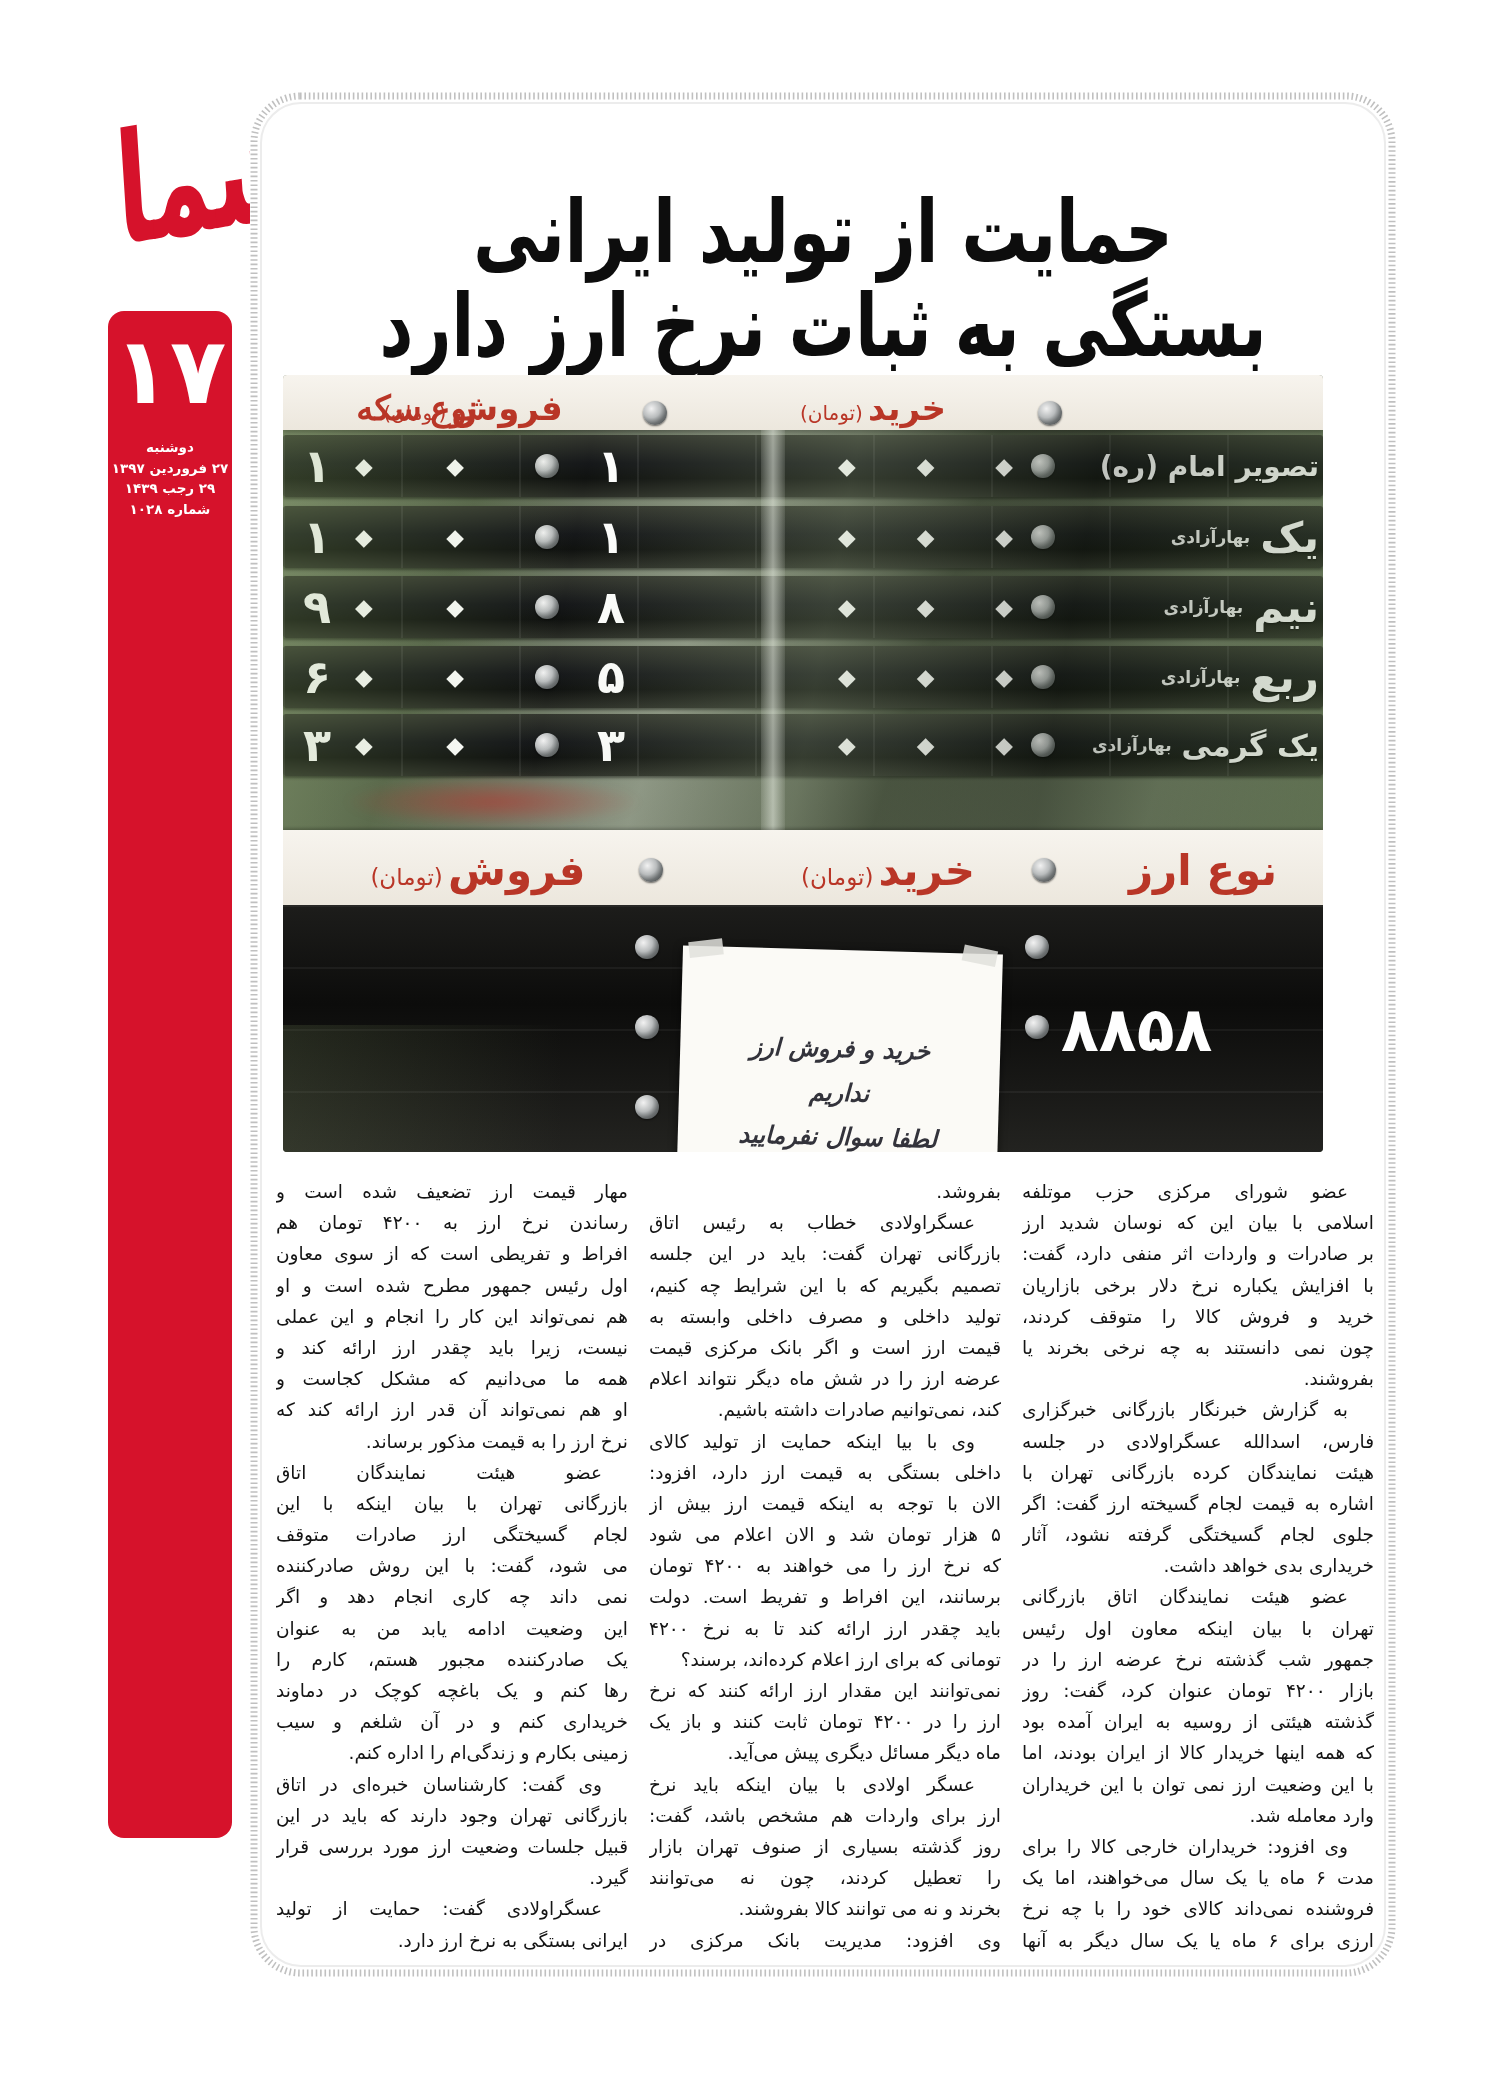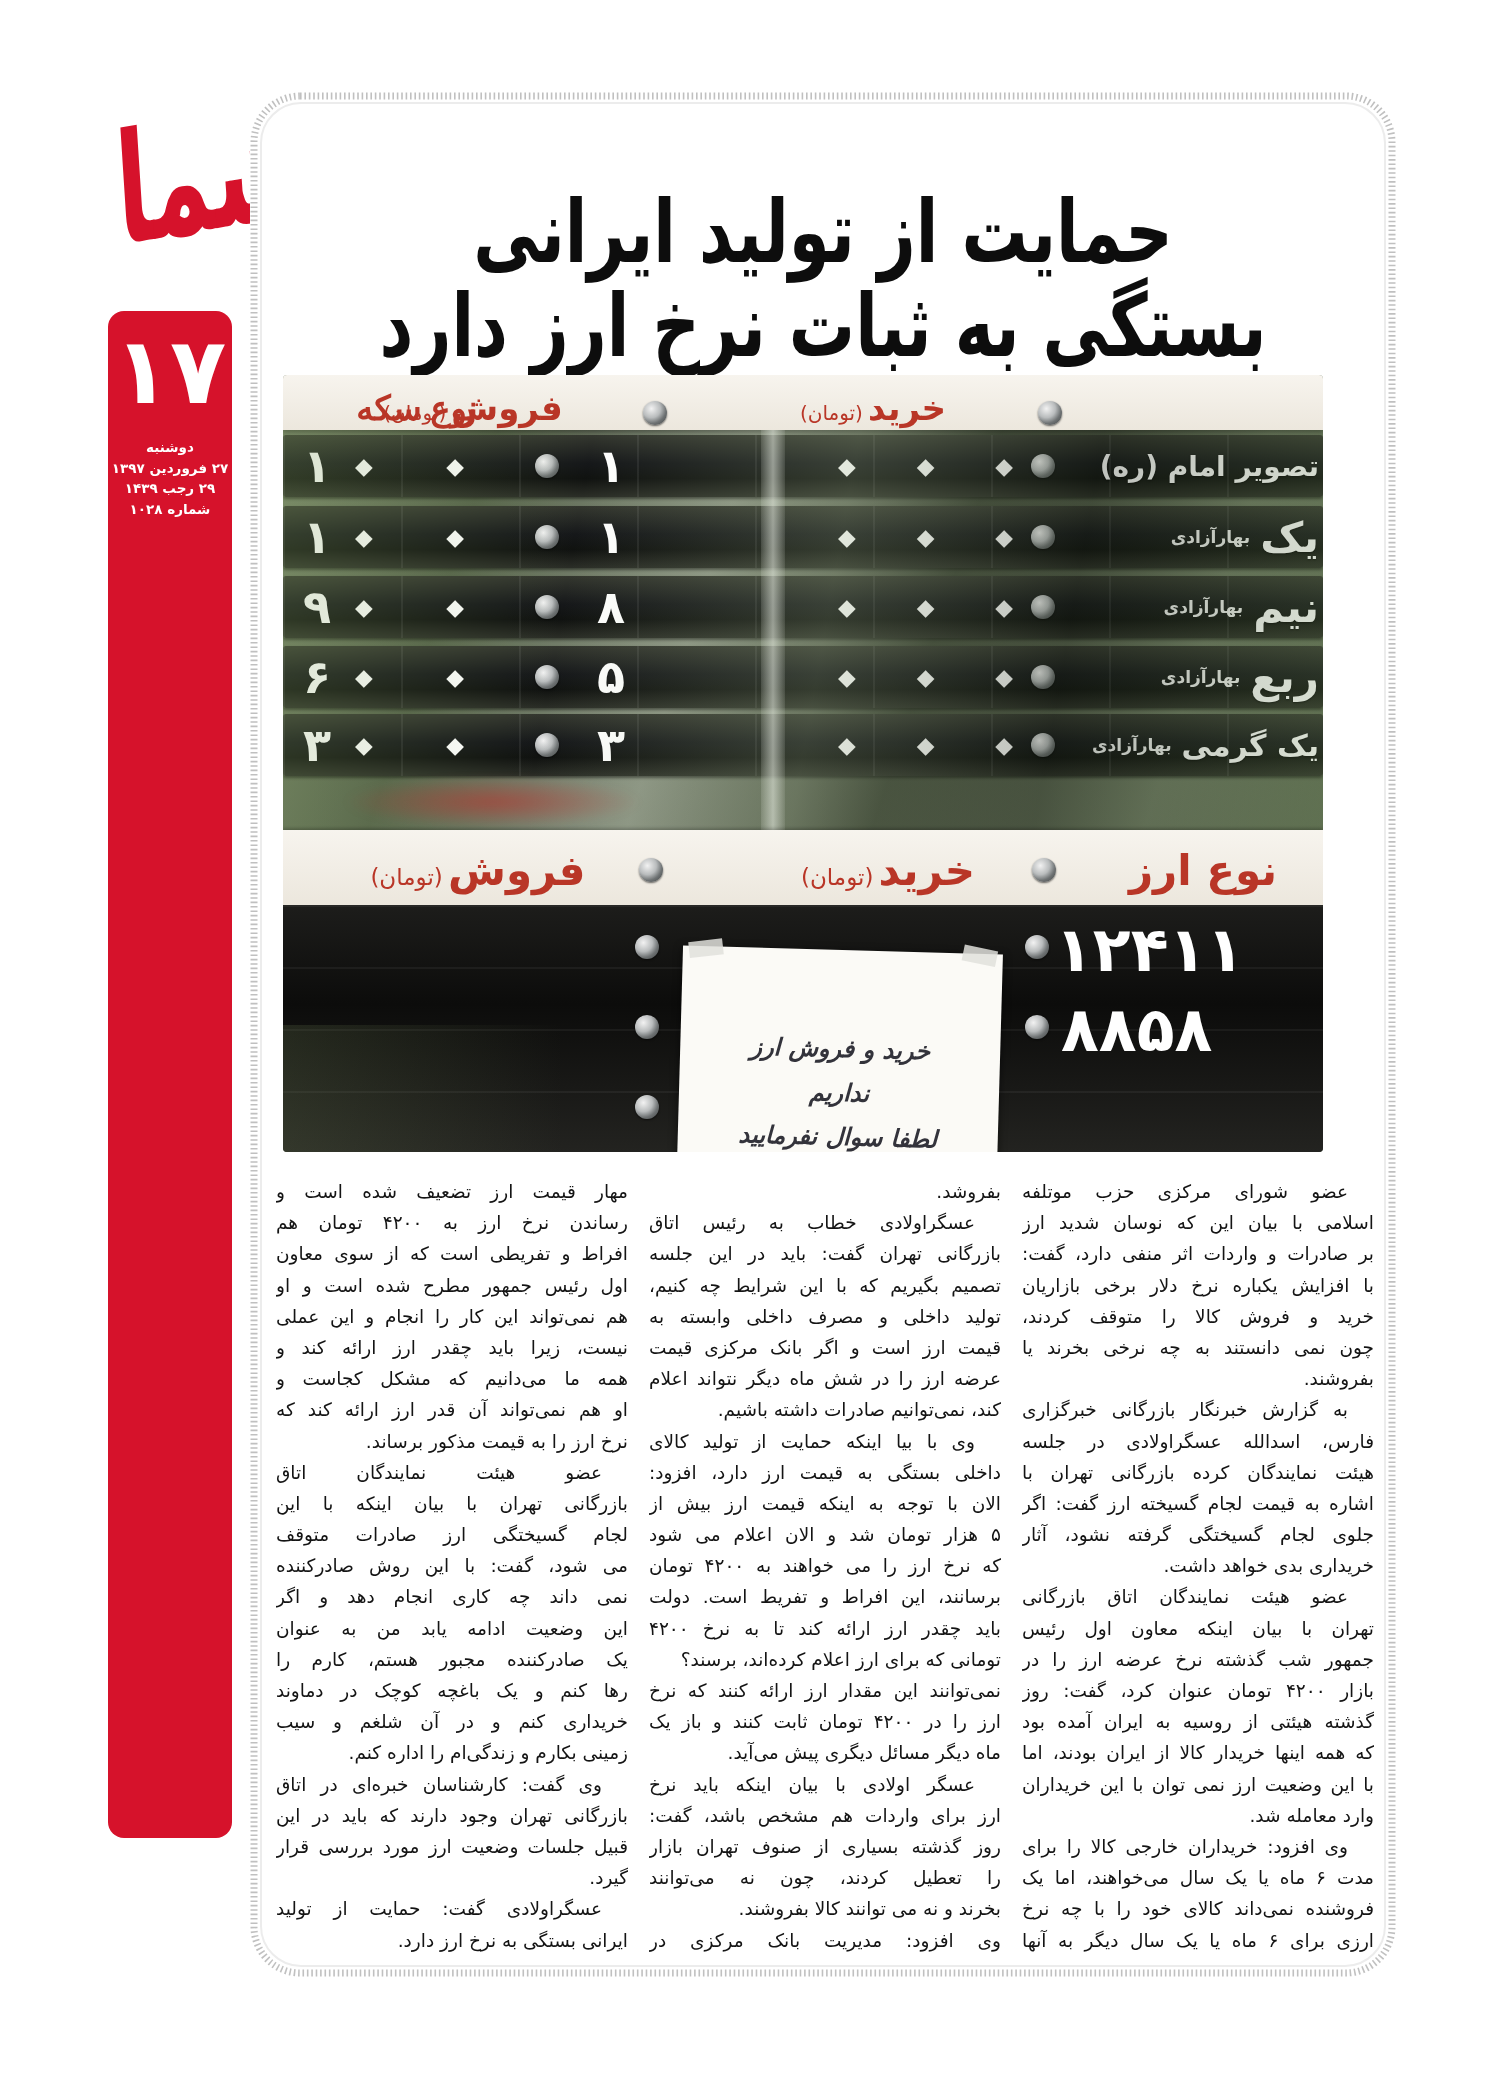--- a/index.html
+++ b/index.html
@@ -253,21 +253,20 @@
         <div class="slabel" style="left:60px;width:270px;bottom:10px;">
           <span class="bigred">فروش</span>
           <span class="unit">(تومان)</span>
         </div>
         <div class="pin" style="left:356px;top:28px;"></div>
         <div class="pin" style="left:749px;top:28px;"></div>
       </div>
 
       <div class="darkzone">
         <div class="dz-glow"></div>
-        <div class="currnum num1">۱۲۴۱۱</div>
         <div class="currnum num2">۸۸۵۸</div>
         <div class="pin" style="left:742px;top:30px;"></div>
         <div class="pin" style="left:742px;top:110px;"></div>
         <div class="pin" style="left:352px;top:30px;"></div>
         <div class="pin" style="left:352px;top:110px;"></div>
         <div class="pin" style="left:352px;top:190px;"></div>
         <div class="sign" id="sign">
           <div class="tape tape-l"></div>
           <div class="tape tape-r"></div>
         <div class="signline">خرید و فروش ارز</div>

